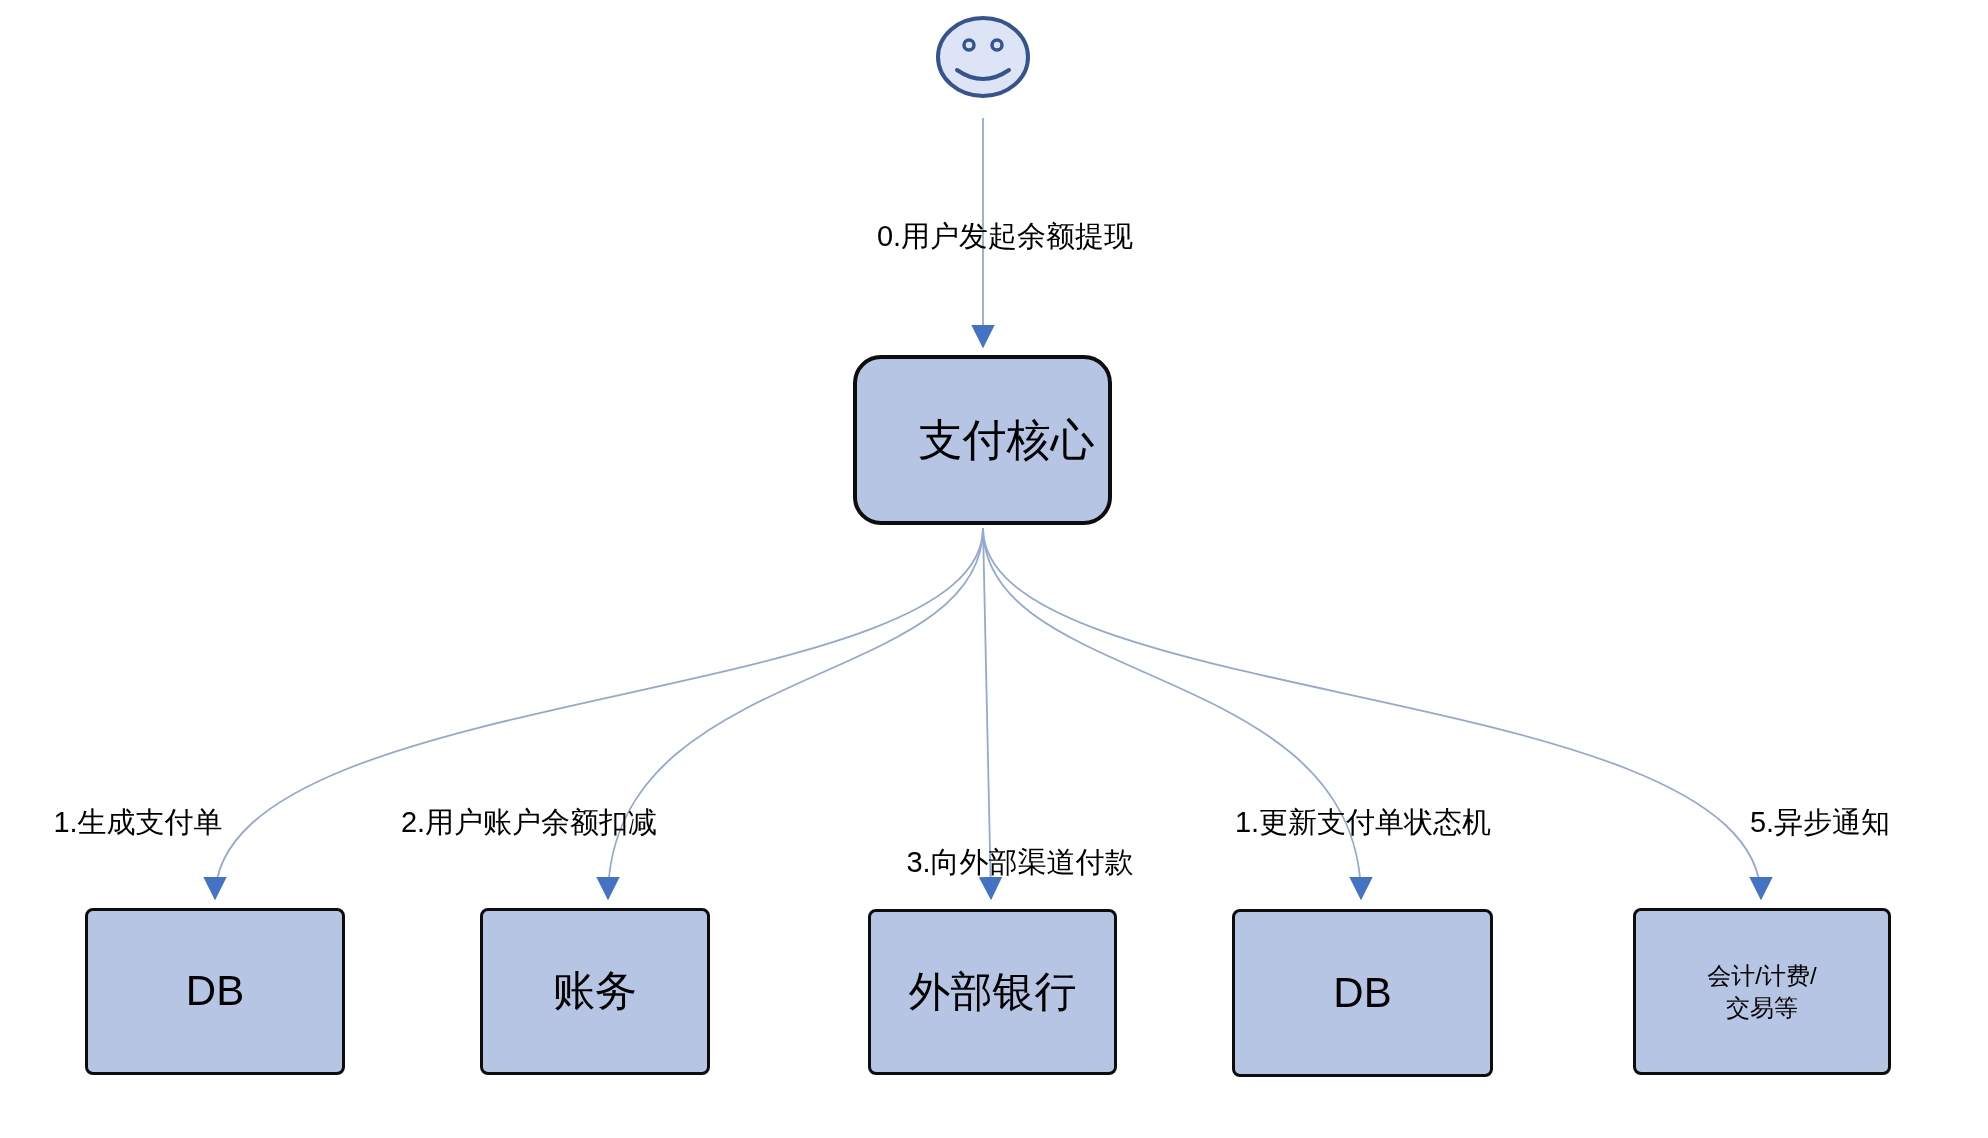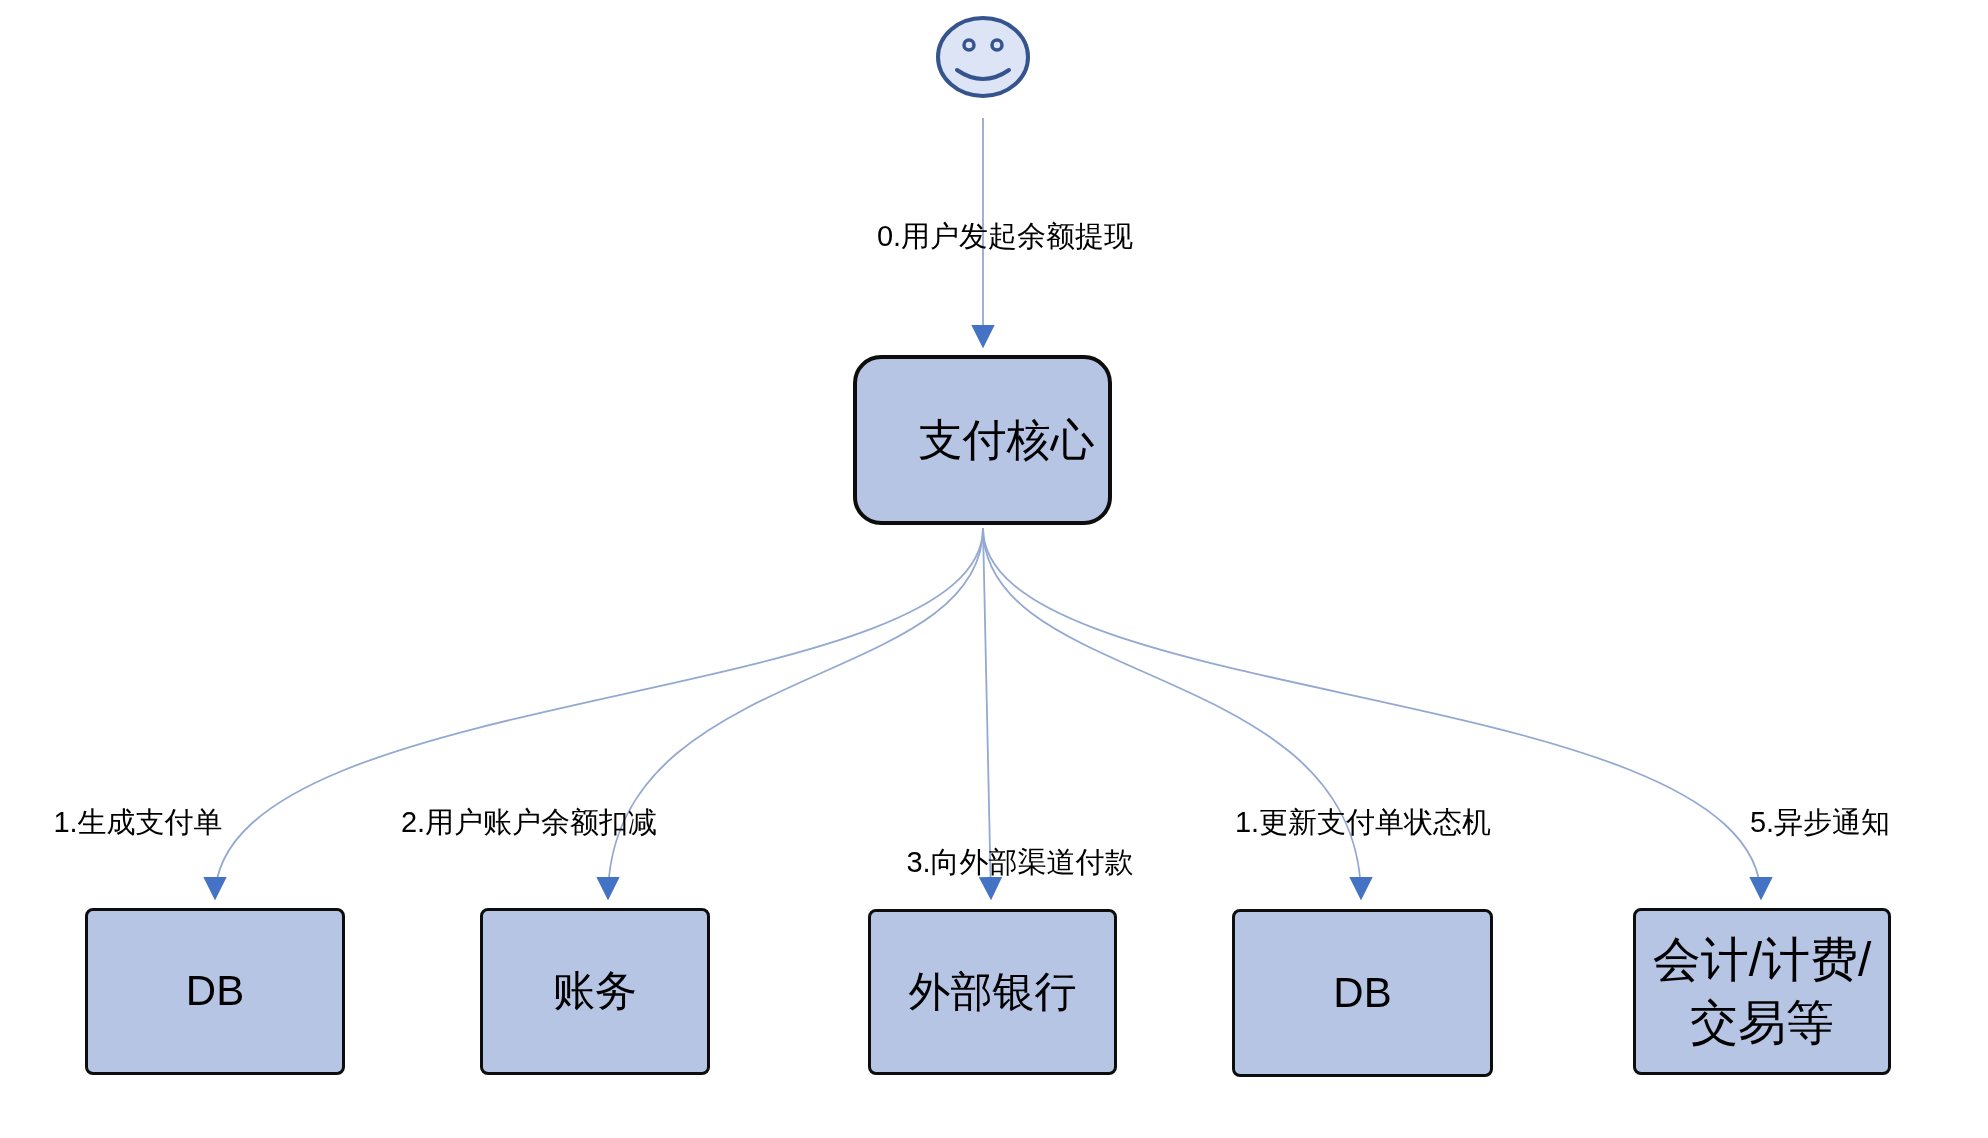--- a/index.html
+++ b/index.html
@@ -30,21 +30,21 @@
     font-size:42px; text-align:center; white-space:pre-line; line-height:1.3;
     color:var(--text);
   }
   .core{left:853px; top:355px; width:259px; height:170px; border-width:4px; border-radius:28px;padding-left:48px;}
   .core .node-label{font-size:44px;}
   .b1{left:85px;   top:908px; width:260px; height:167px;}
   .b2{left:480px;  top:908px; width:230px; height:167px;}
   .b3{left:868px;  top:909px; width:249px; height:166px;}
   .b4{left:1232px; top:909px; width:261px; height:168px;}
   .b5{left:1633px; top:908px; width:258px; height:167px;}
-  .b5 .node-label{font-size:48px;}
+  .b5 .node-label{font-size:24px;}
   .edge-label{
     position:absolute; transform:translate(-50%,-50%);
     font-size:29px; white-space:nowrap; color:var(--text);
   }
   .l0{left:993px;  top:237px;margin-left:12px;}
   .l1{left:138px;  top:823px;}
   .l2{left:529px;  top:823px;text-align:right;}
   .l3{left:1020px;  top:823px;margin-top:40px;}
   .l4{left:1363px; top:823px;}
   .l5{left:1820px; top:823px;}

